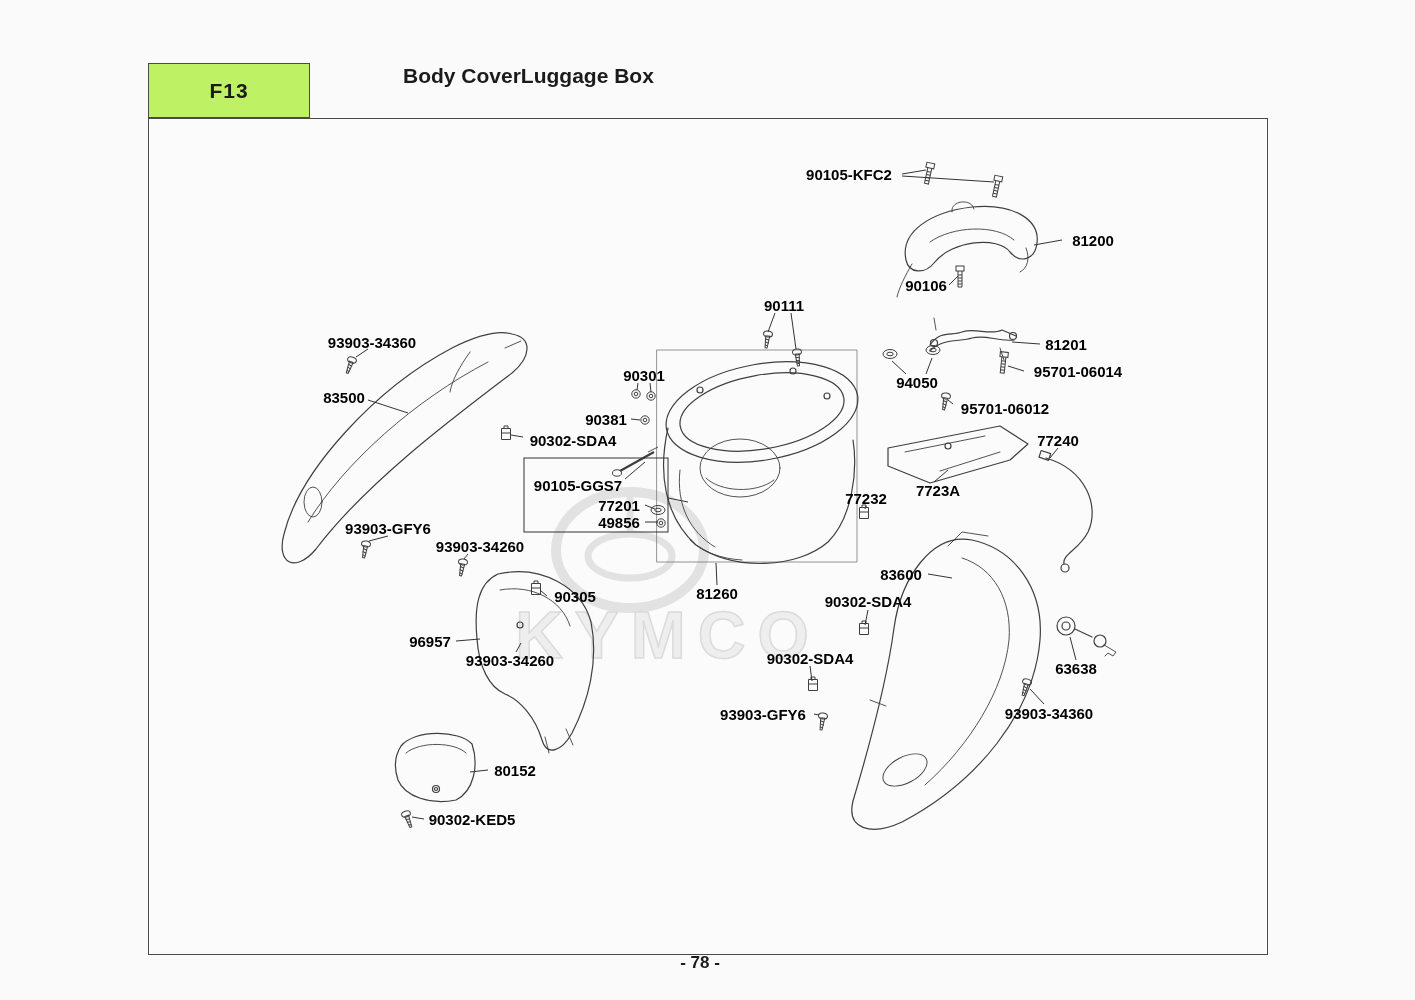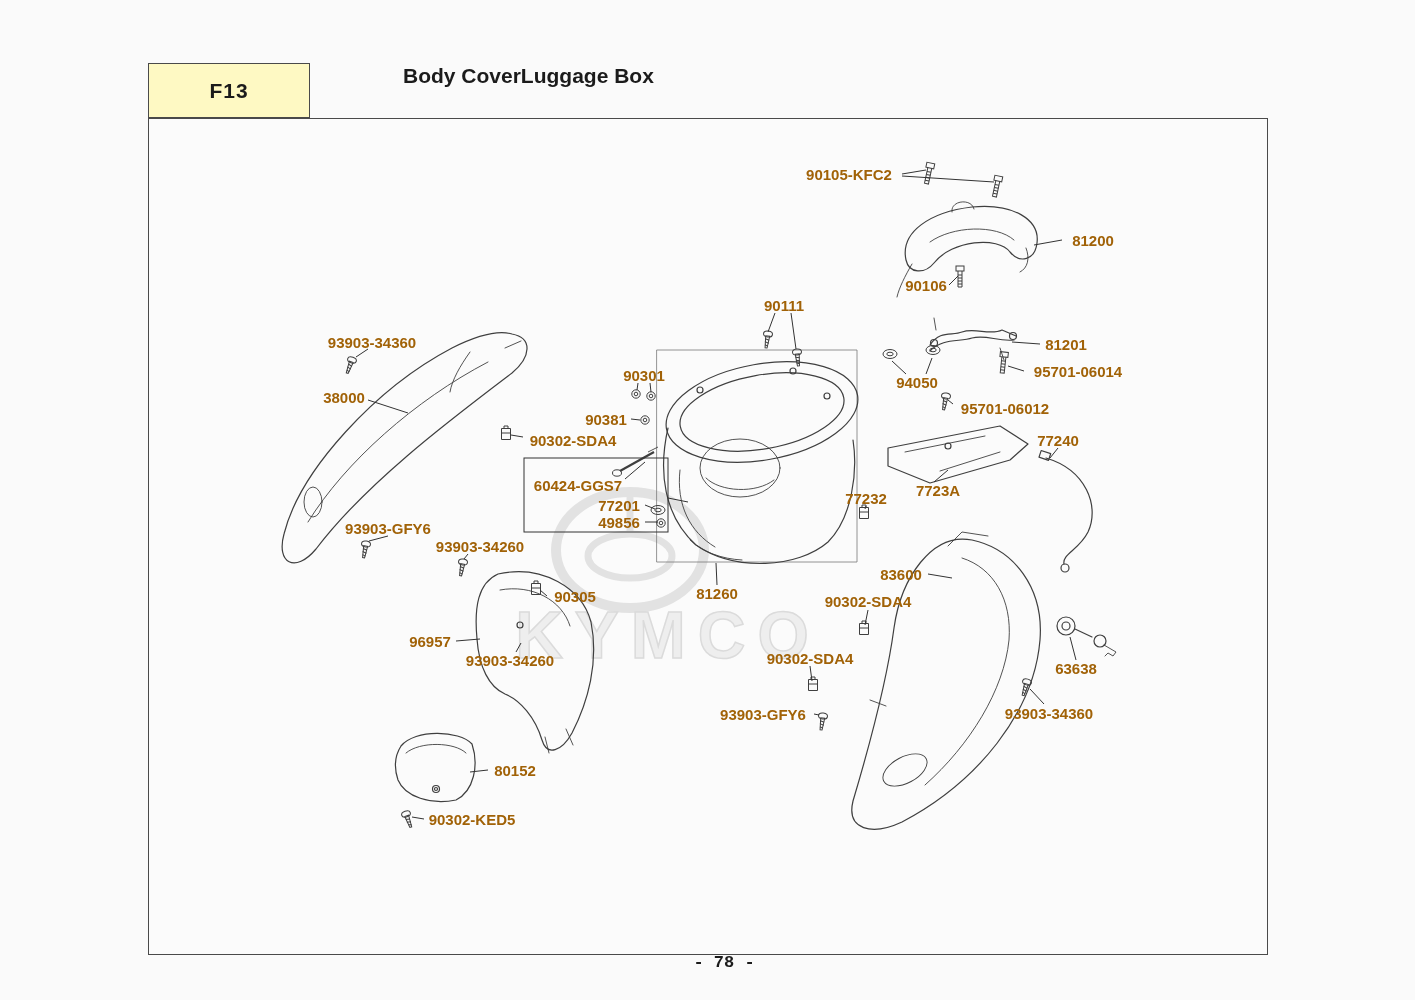--- a/index.html
+++ b/index.html
@@ -7,42 +7,42 @@
   body {
     background:#fafafa;
     font-family:"Liberation Sans", sans-serif;
     position:relative;
     overflow:hidden;
     color:#1b1b1b;
   }
   .page { position:absolute; inset:0; }
   .code-box {
     position:absolute; left:148px; top:63px; width:162px; height:55px;
-    border:1px solid #4a4a4a; background:#fef9c3;
+    border:1px solid #4a4a4a; background:#bef264;
     display:flex; align-items:center; justify-content:center;
     font-size:21px; font-weight:bold; letter-spacing:1px;
   }
   .page-title {
     position:absolute; left:363px; top:64px;
     font-size:21px; font-weight:bold;margin-left:40px;
   }
   .diagram-frame {
     position:absolute; left:148px; top:118px; width:1120px; height:837px;
     border:1px solid #4a4a4a; background:#fbfbfb;
   }
   svg.art { position:absolute; left:0; top:0; width:1415px; height:1000px; }
   svg text { font-family:"Liberation Sans", sans-serif; }
   .part-label {
     position:absolute; transform:translate(-50%,-50%);
     font-size:15px; font-weight:bold; white-space:nowrap;
-    color:#a16207; z-index:3;
+    color:#000000; z-index:3;
   }
   .footer-page {
-    position:absolute; left:164px; top:953px; width:1120px;
-    text-align:center; font-size:17px; font-weight:bold;font-family:Liberation Mono, monospace;
+    position:absolute; left:140px; top:953px; width:1120px;
+    text-align:center; font-size:17px; font-weight:bold;
   }
 </style>
 </head>
 <body>
 
 <div class="page">
 
   <div class="code-box">
     <span>F13</span>
   </div>
@@ -240,26 +240,26 @@
 
   <div class="part-label" style="left:849px; top:174px">90105-KFC2</div>
   <div class="part-label" style="left:1093px; top:240px">81200</div>
   <div class="part-label" style="left:926px; top:285px">90106</div>
   <div class="part-label" style="left:784px; top:305px">90111</div>
   <div class="part-label" style="left:1066px; top:344px">81201</div>
   <div class="part-label" style="left:372px; top:342px">93903-34360</div>
   <div class="part-label" style="left:1078px; top:371px">95701-06014</div>
   <div class="part-label" style="left:917px; top:382px">94050</div>
   <div class="part-label" style="left:644px; top:375px">90301</div>
-  <div class="part-label" style="left:344px; top:397px">38000</div>
+  <div class="part-label" style="left:344px; top:397px">83500</div>
   <div class="part-label" style="left:606px; top:419px">90381</div>
   <div class="part-label" style="left:1005px; top:408px">95701-06012</div>
   <div class="part-label" style="left:573px; top:440px">90302-SDA4</div>
   <div class="part-label" style="left:1058px; top:440px">77240</div>
-  <div class="part-label" style="left:578px; top:485px">60424-GGS7</div>
+  <div class="part-label" style="left:578px; top:485px">90105-GGS7</div>
   <div class="part-label" style="left:619px; top:505px">77201</div>
   <div class="part-label" style="left:619px; top:522px">49856</div>
   <div class="part-label" style="left:866px; top:498px">77232</div>
   <div class="part-label" style="left:938px; top:490px">7723A</div>
   <div class="part-label" style="left:388px; top:528px">93903-GFY6</div>
   <div class="part-label" style="left:480px; top:546px">93903-34260</div>
   <div class="part-label" style="left:575px; top:596px">90305</div>
   <div class="part-label" style="left:717px; top:593px">81260</div>
   <div class="part-label" style="left:901px; top:574px">83600</div>
   <div class="part-label" style="left:868px; top:601px">90302-SDA4</div>

